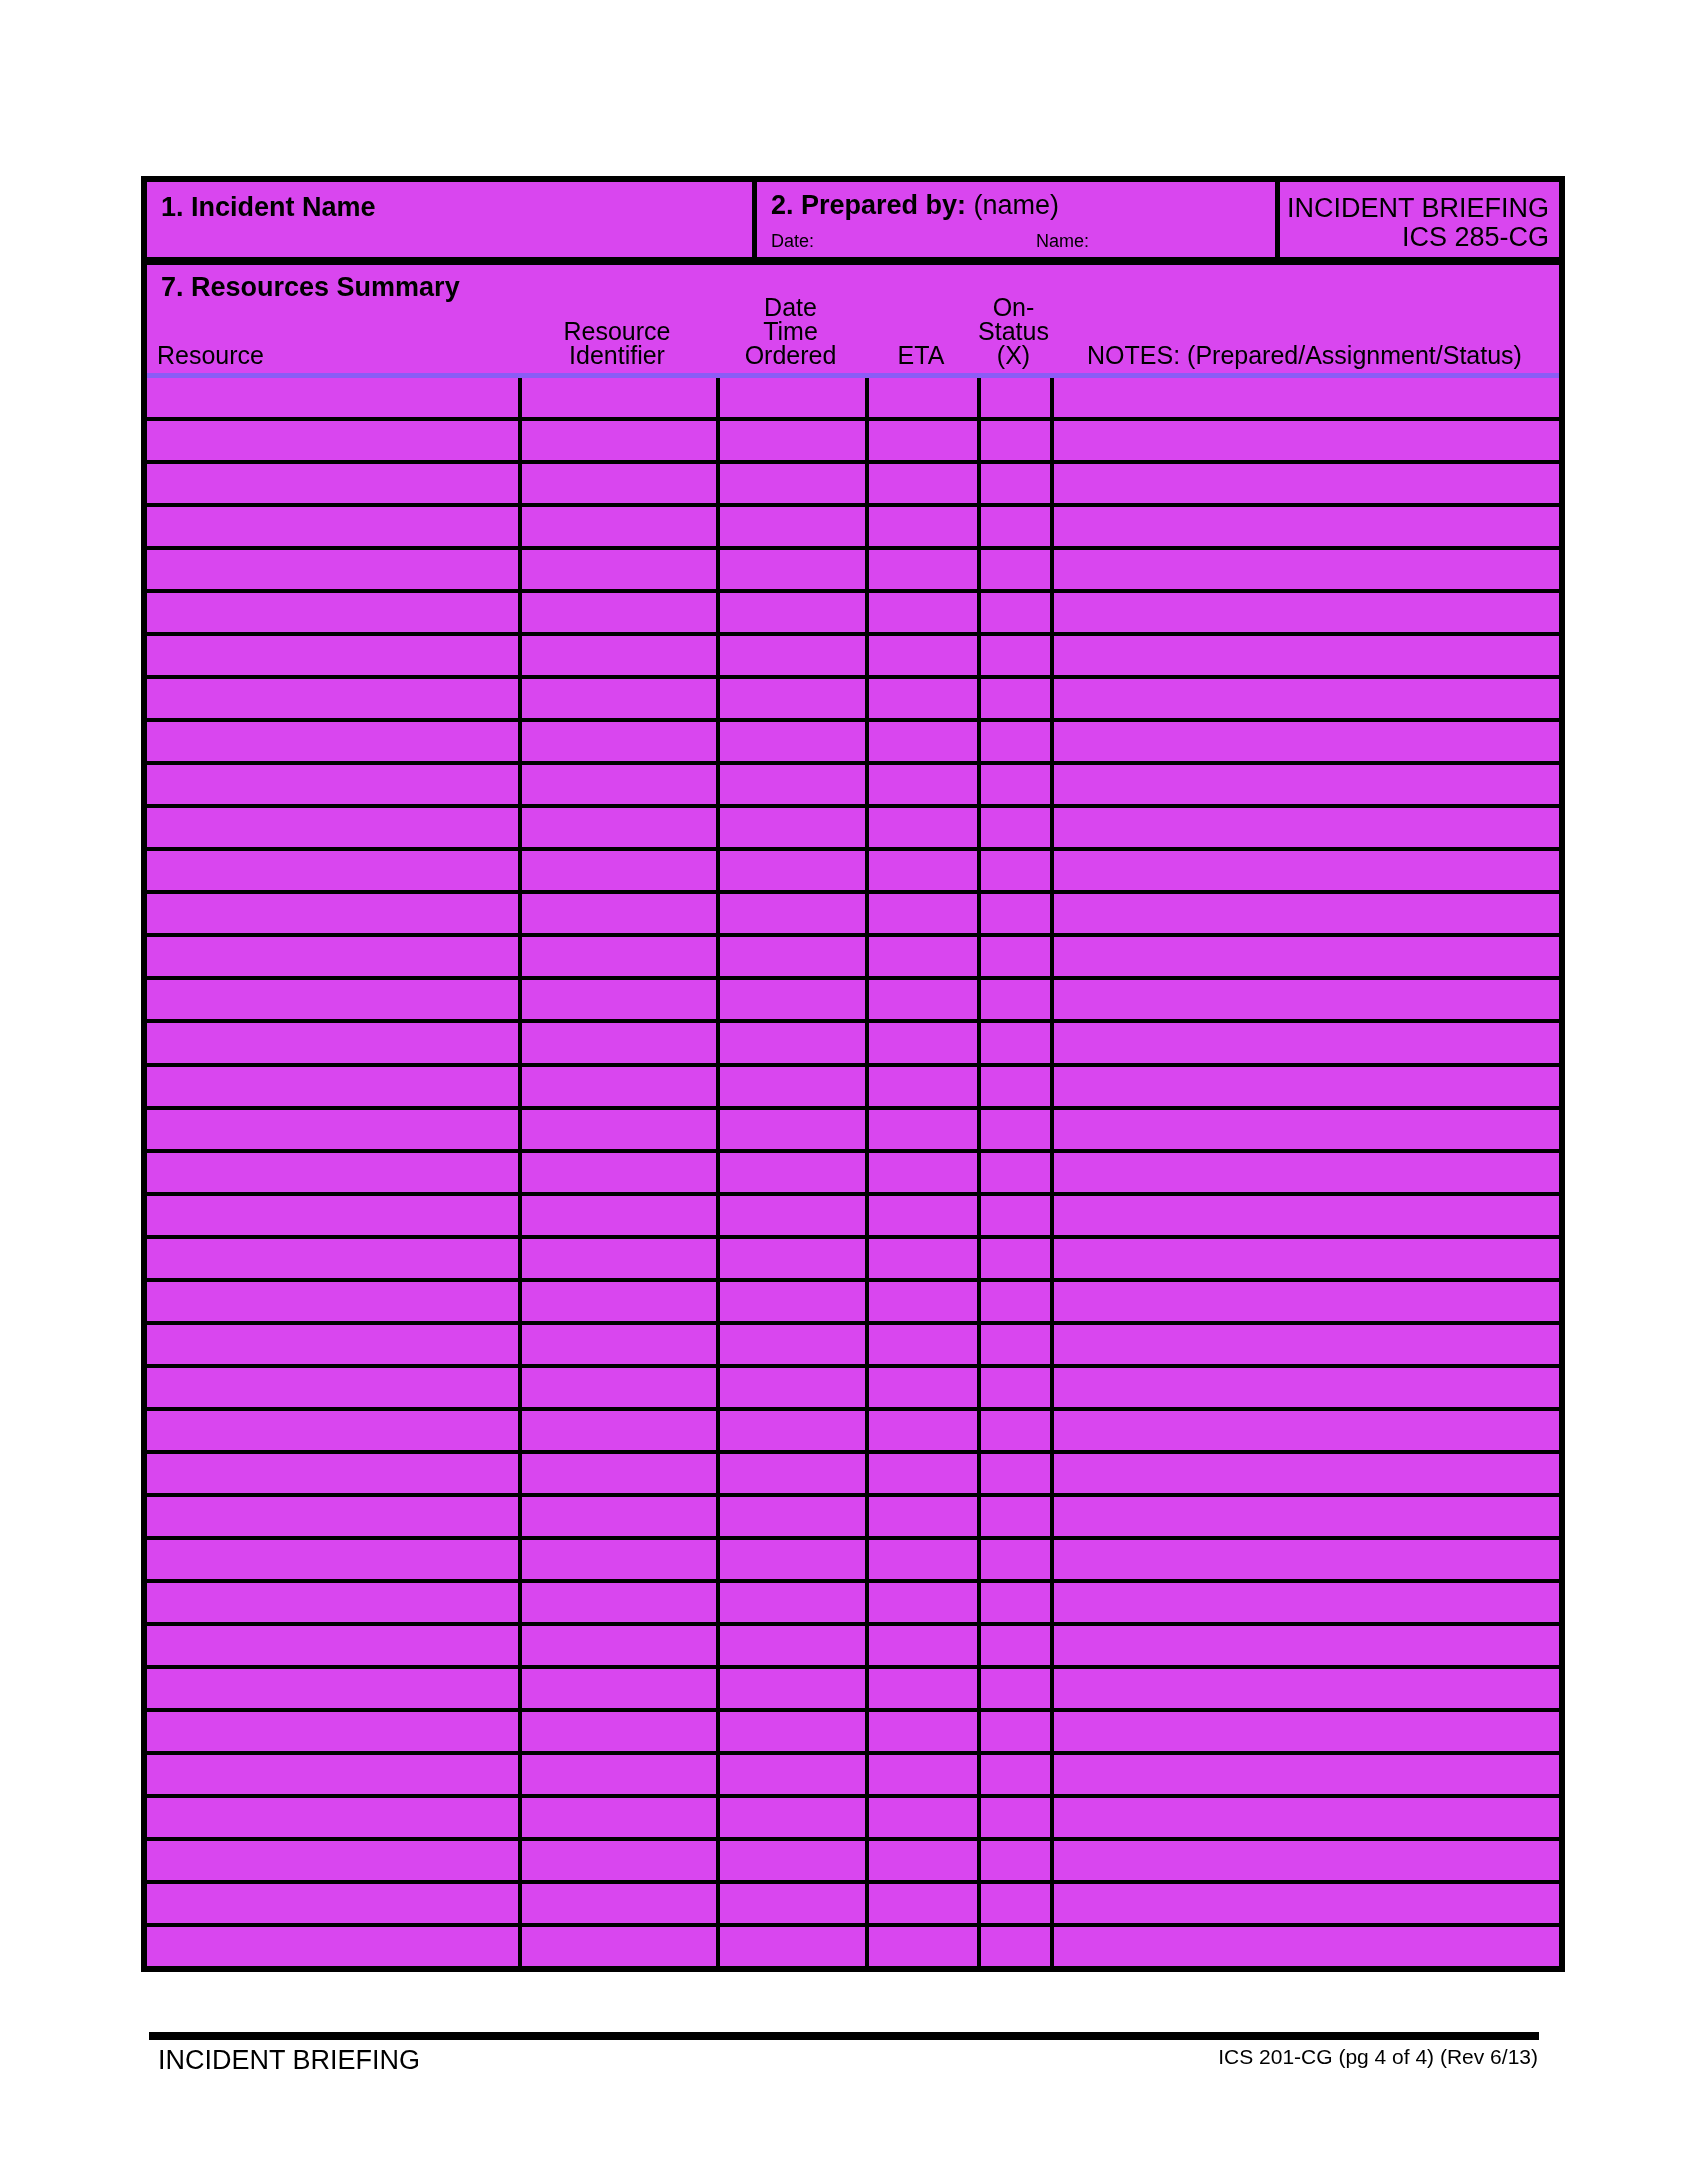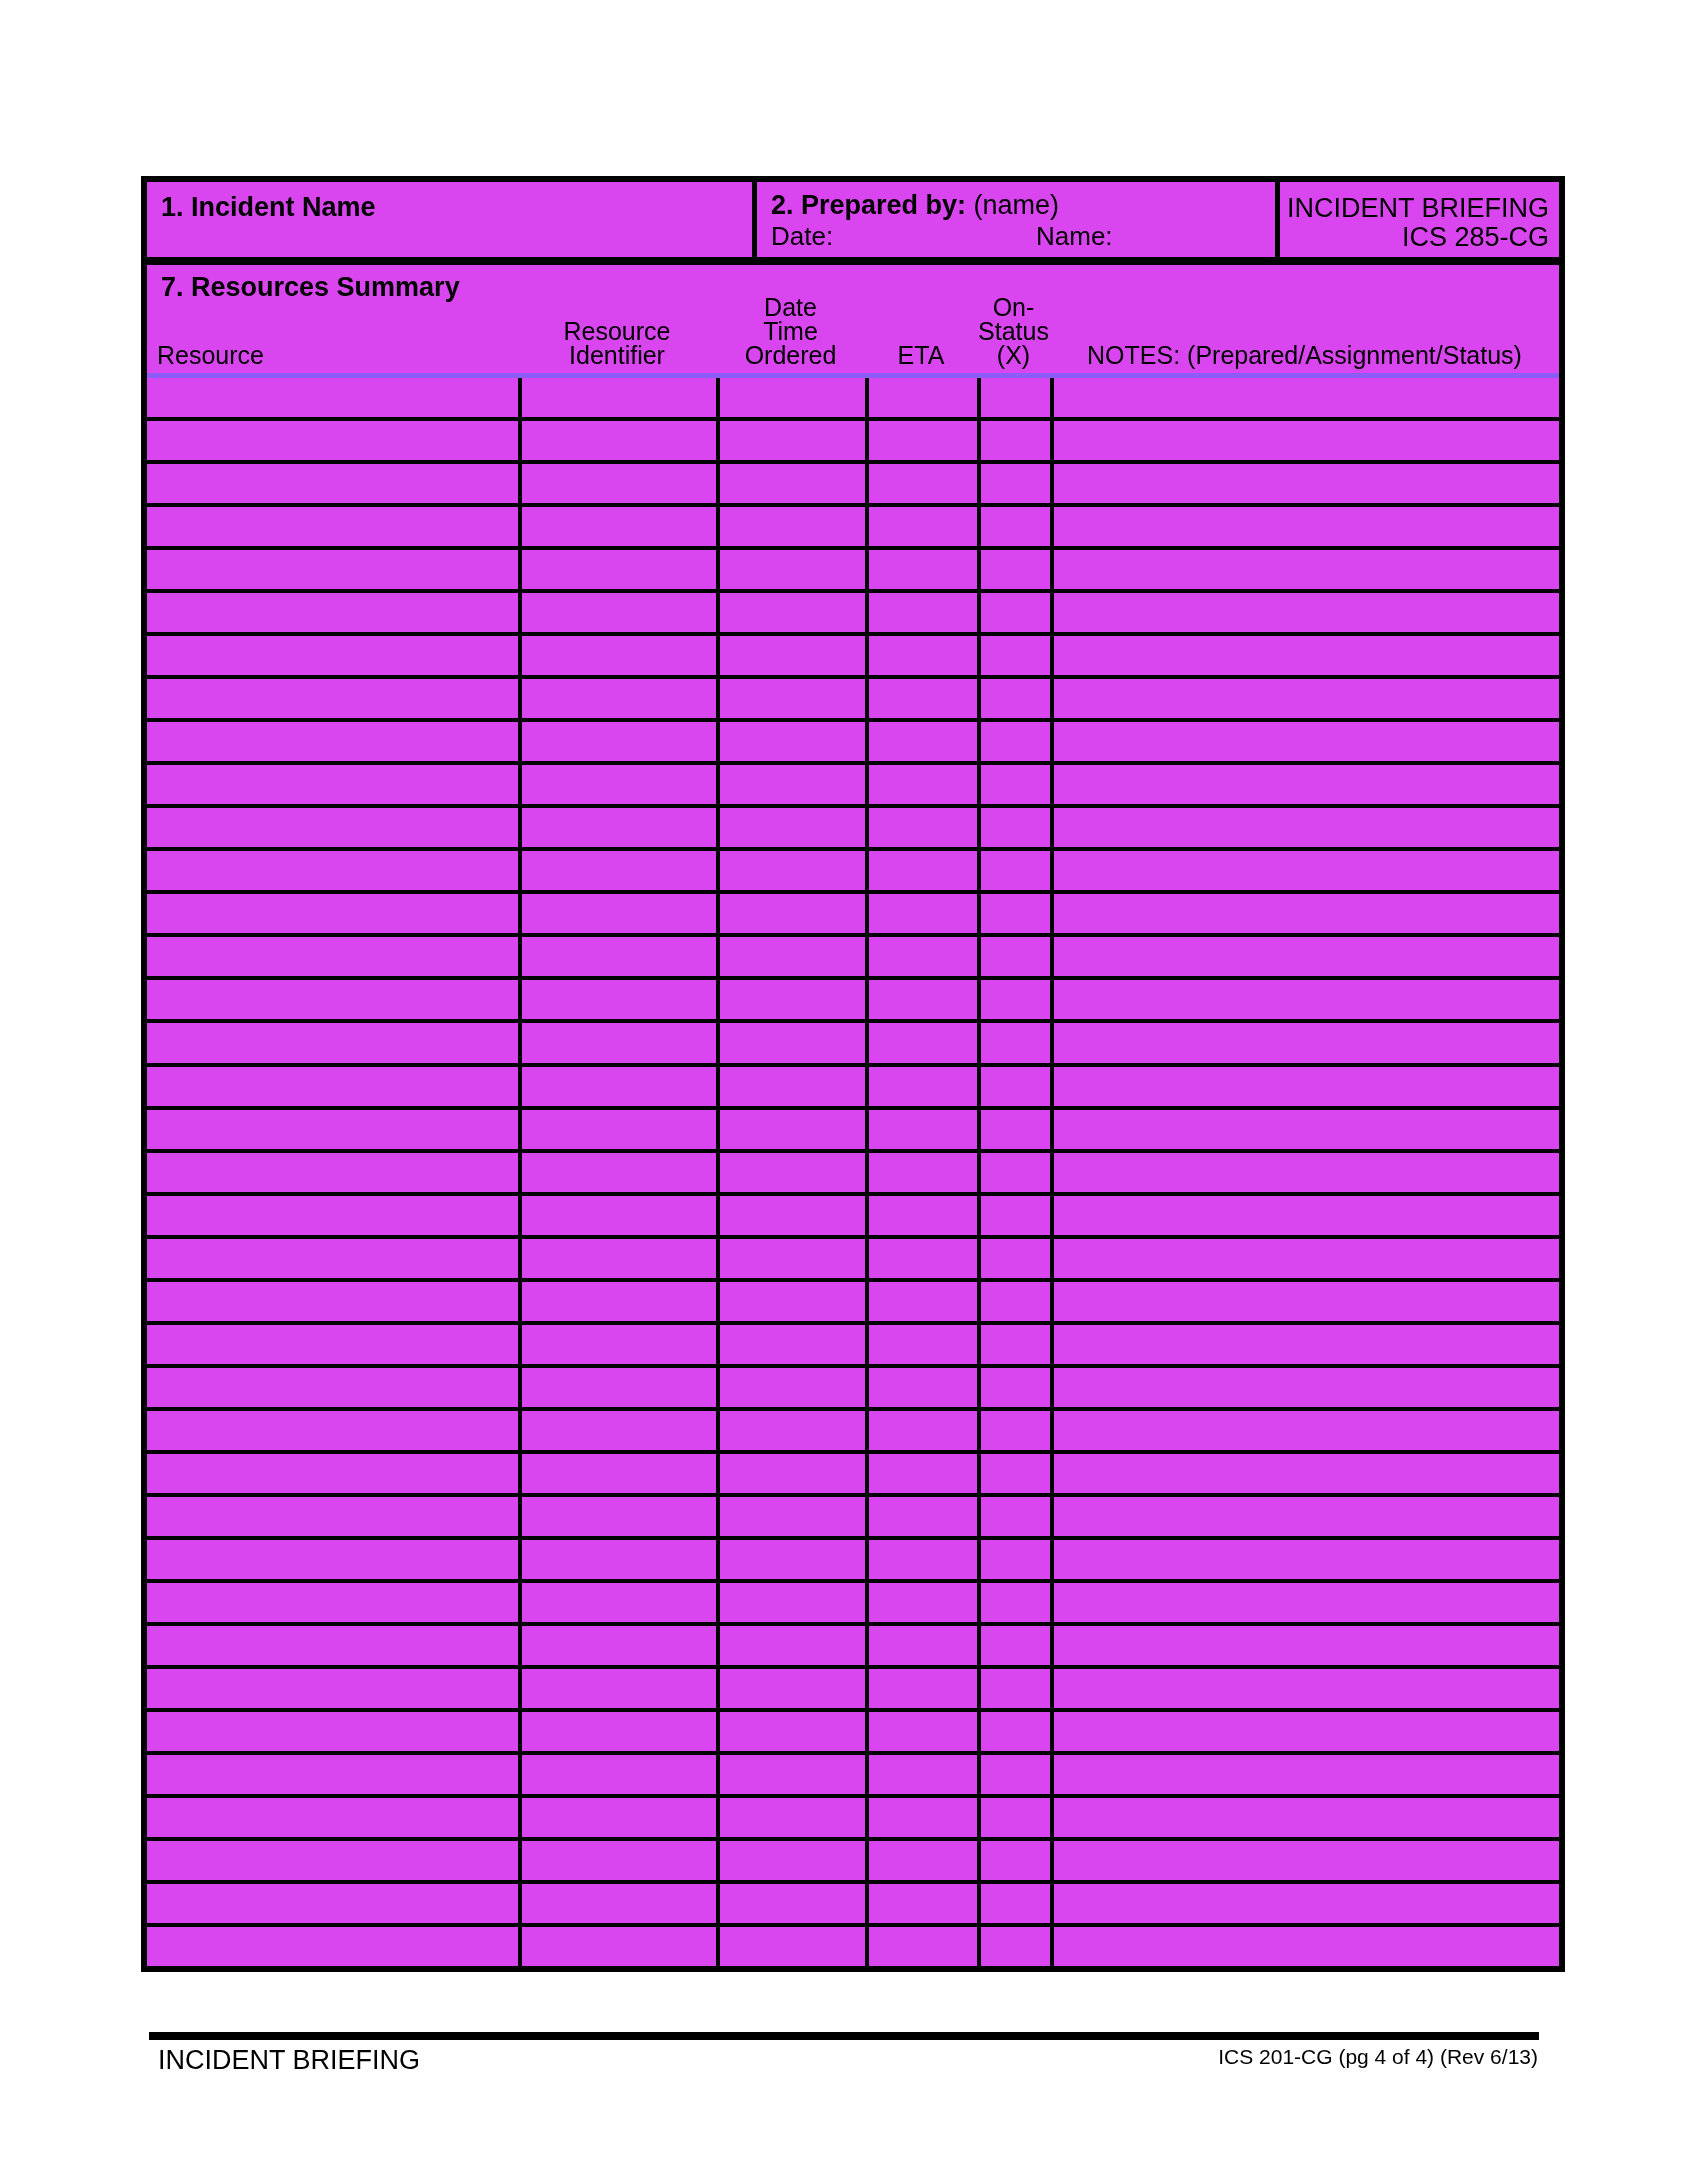--- a/index.html
+++ b/index.html
@@ -33,21 +33,21 @@
   }
   .hbox{box-sizing:border-box;position:relative;}
   .hbox1{padding:10px 0 0 14px;font-size:27px;font-weight:bold;}
   .hbox2{
     border-left:5px solid #000;
     padding:8px 0 5px 14px;
     display:flex;flex-direction:column;justify-content:space-between;
     font-size:27px;
   }
   .hbox2 .prep-bold{font-weight:bold;}
-  .hbox2 .dt-line{position:relative;font-size:26px;}
+  .hbox2 .dt-line{position:relative;font-size:18px;}
   .hbox2 .time-label{position:absolute;left:265px;top:0;}
   .hbox3{
     border-left:5px solid #000;
     display:flex;flex-direction:column;justify-content:center;
     align-items:flex-end;
     padding:6px 10px 0 0;
     font-size:27px;line-height:29px;
     text-align:right;
   }
 

